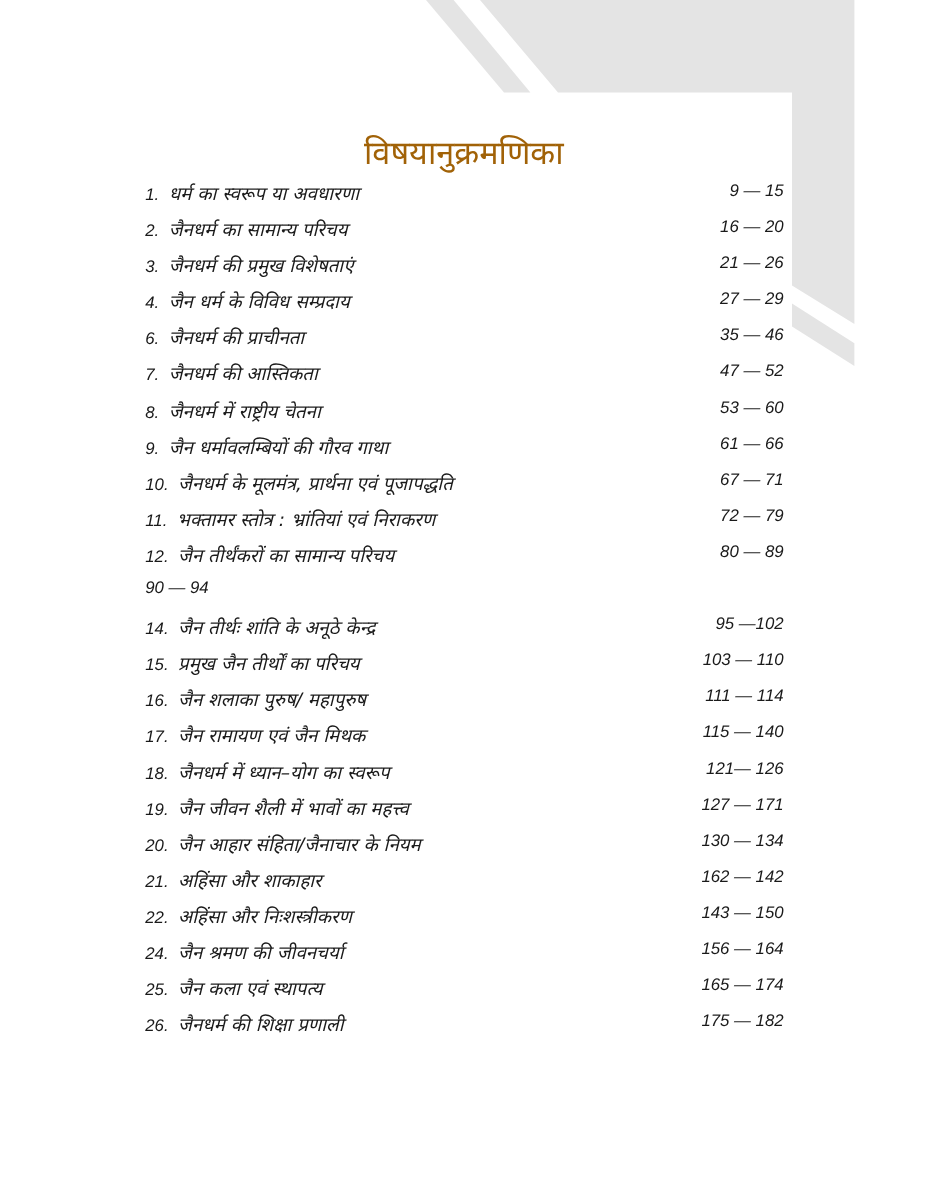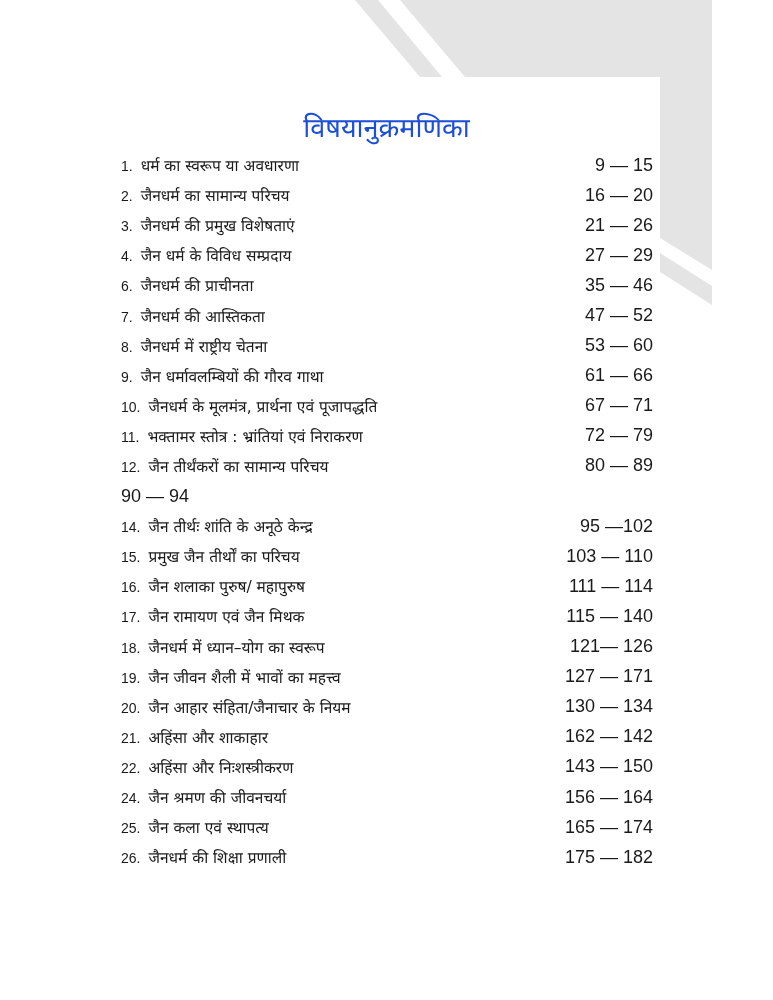--- a/index.html
+++ b/index.html
@@ -5,32 +5,32 @@
   html, body { margin: 0; padding: 0; }
   body {
     width: 773px; height: 1000px; position: relative; overflow: hidden;
     background: #ffffff;
     font-family: "DejaVu Sans", "Liberation Sans", sans-serif;
     color: #1a1a1a;
   }
   .decor { position: absolute; left: 0; top: 0; width: 773px; height: 1000px; z-index: 0; }
   .title {
     position: absolute; top: 108px; left: 0; width: 773px;
-    text-align: center; font-size: 27px; font-weight: normal; color: #1d4ed8;
+    text-align: center; font-size: 27px; font-weight: normal; color: #a16207;
     z-index: 1;
     font-family: Liberation Serif, serif;
   }
   .toc { position: absolute; top: 150px; left: 121px; width: 532px; z-index: 1; }
   .row {
-    display: flex; justify-content: space-between; align-items: center;
-    height: 30.1px; font-size: 15.5px;
+    display: flex; justify-content: space-between; align-items: flex-start;
+    height: 30.1px; font-size: 15.5px; font-style: italic;
   }
   .entry { white-space: nowrap; }
   .num { font-family: "Liberation Sans", sans-serif; font-size: 14px; margin-right: 3px; }
-  .pages { font-family: "Liberation Sans", sans-serif; font-size: 18px; white-space: nowrap; text-align: right; }
+  .pages { font-family: "Liberation Sans", sans-serif; font-size: 14px; white-space: nowrap; text-align: right; }
 </style>
 </head>
 <body>
 
 <svg class="decor" viewBox="0 0 773 1000" xmlns="http://www.w3.org/2000/svg">
 
   <polygon points="355,0 378,0 442,77 420,77" fill="#e4e4e4"></polygon>
 
   <polygon points="400,0 712,0 712,270 660,238 660,77 465,77" fill="#e4e4e4"></polygon>
 

